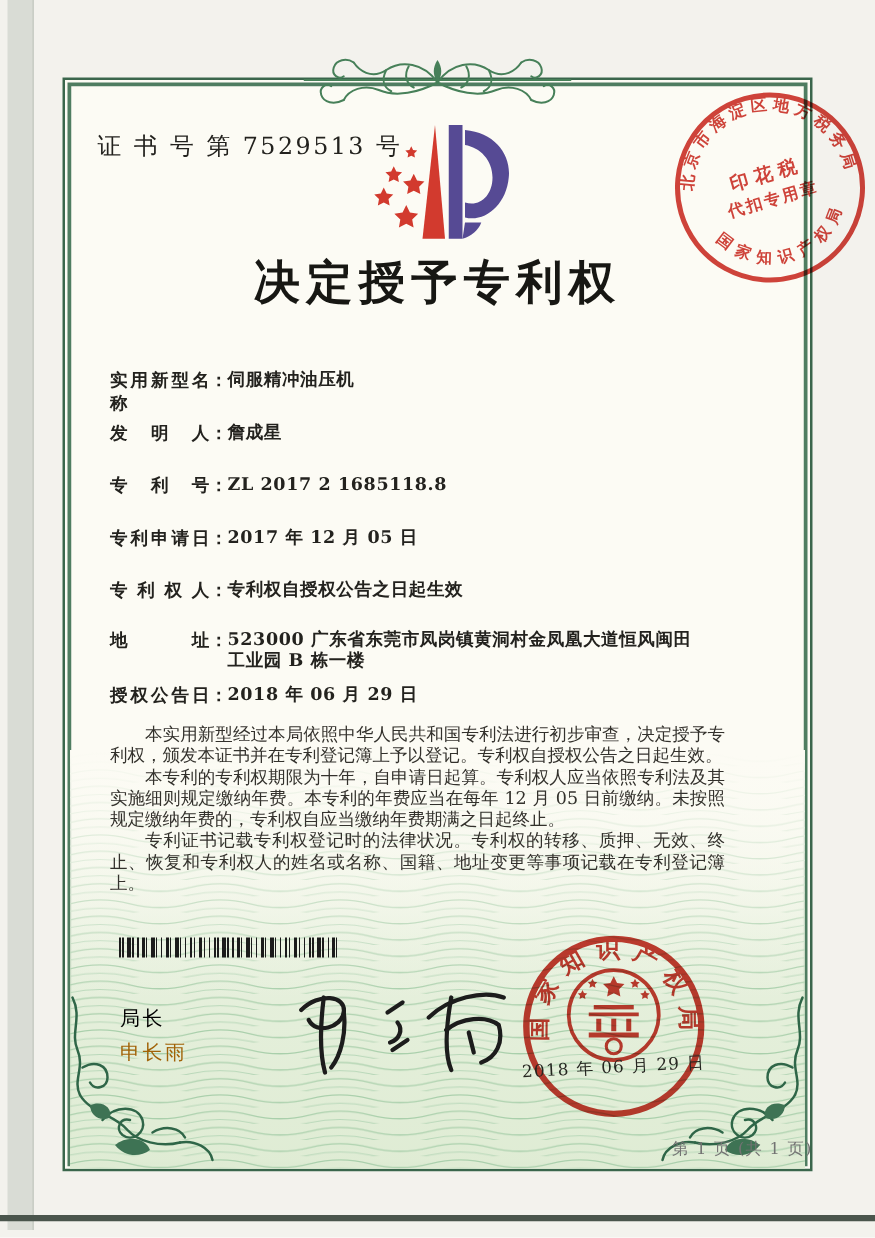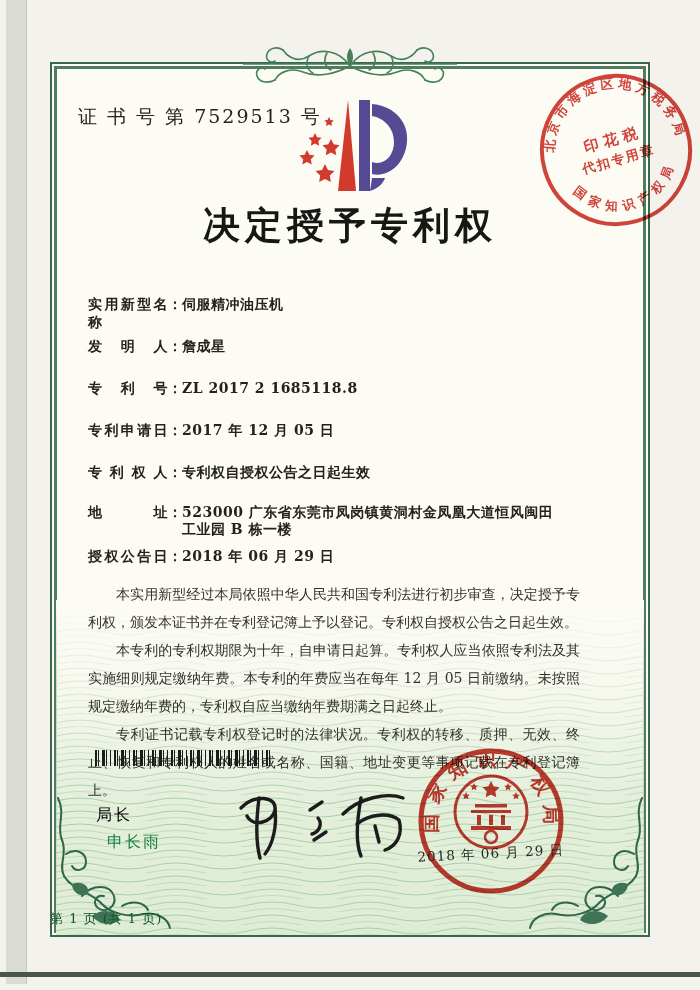--- a/index.html
+++ b/index.html
@@ -26,32 +26,32 @@
   .logo{left:293px;top:88px;}
   .title{left:50px;top:201px;width:600px;text-align:center;font-size:37px;font-weight:700;
     letter-spacing:5px;color:#171713;}
   
   .row{position:absolute;left:88px;width:540px;font-size:14px;color:#23221e;letter-spacing:.5px;font-weight:bold;}
   .lbl{display:inline-block;width:80px;text-align:justify;text-align-last:justify;vertical-align:top;}
   .colon{display:inline-block;width:14px;vertical-align:top;}
   .val{display:inline-block;vertical-align:top;letter-spacing:.5px;max-width:430px;line-height:17px;}
   .pair2{position:absolute;left:310px;top:0;}
   
-  .paras{left:88px;top:580px;width:492px;font-size:14px;line-height:28px;color:#33312c;text-align:justify;}
+  .paras{left:88px;top:580px;width:492px;font-size:14px;line-height:17px;color:#33312c;text-align:justify;}
   .paras p{margin:0;text-indent:2em;}
   
   .barcode{left:95px;top:750px;width:176px;height:16px;
     background:repeating-linear-gradient(90deg,#1b1b1b 0 2px,transparent 2px 3px,#1b1b1b 3px 4px,transparent 4px 7px,#1b1b1b 7px 10px,transparent 10px 11px,#1b1b1b 11px 12px,transparent 12px 15px,#1b1b1b 15px 16px,transparent 16px 19px);}
   .sig-title{left:96px;top:805px;font-size:16px;letter-spacing:2px;color:#000000;}
-  .sig-name{left:96px;top:832px;font-size:16px;letter-spacing:2px;color:#15803d;margin-left:11px;}
+  .sig-name{left:96px;top:832px;font-size:16px;letter-spacing:2px;color:#a16207;}
   .signature{left:215px;top:770px;}
   .seal,.tax-stamp{mix-blend-mode:multiply;opacity:.95;}
   .seal{left:416px;top:746px;}
   .tax-stamp{left:536px;top:70px;}
-  .footer{left:50px;top:910px;width:600px;text-align:left;font-size:13px;letter-spacing:1px;color:#14532d;}
+  .footer{left:50px;top:910px;width:600px;text-align:right;font-size:13px;letter-spacing:1px;color:#737373;}
   .flourish{pointer-events:none;}
   svg text{font-family:"DejaVu Serif","Liberation Serif",serif;}
 </style>
 </head>
 <body>
 
 <div class="abs left-strip"></div>
 <div class="abs bottom-edge"></div>
 
 <div class="abs frame">

